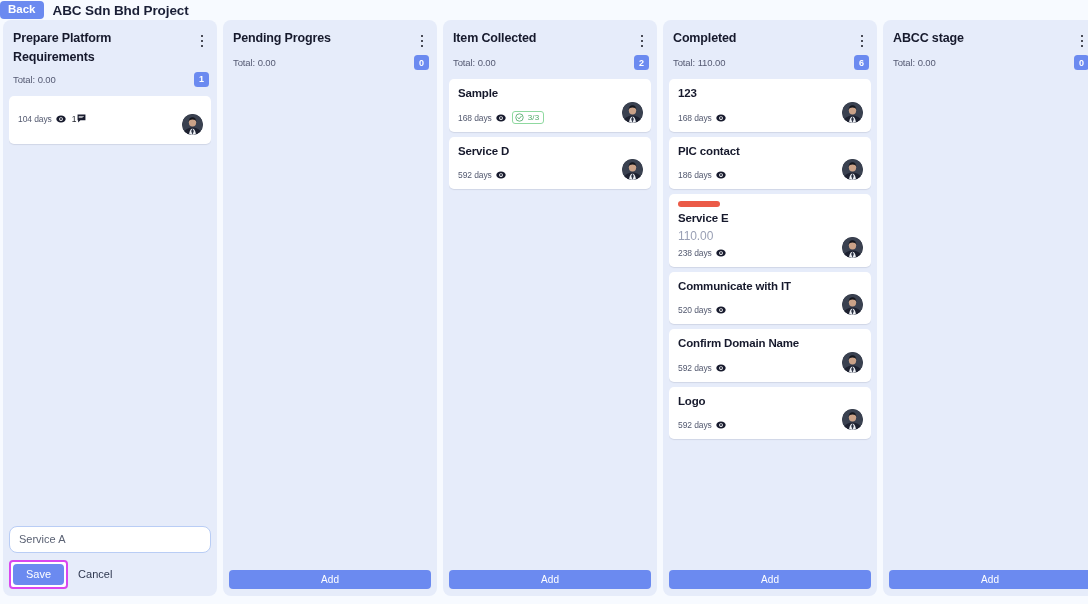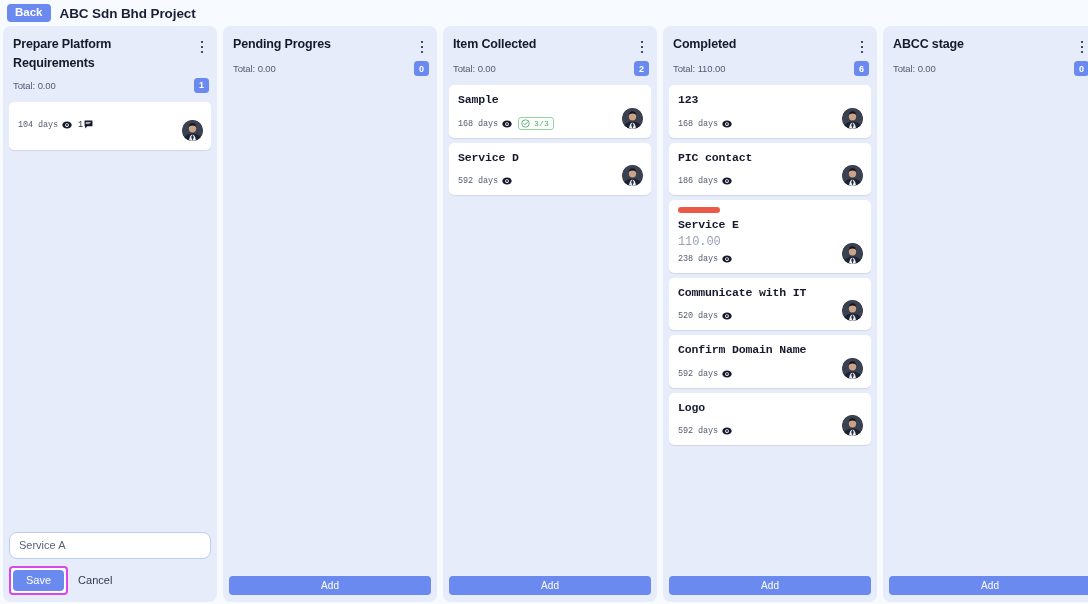--- a/index.html
+++ b/index.html
@@ -5,25 +5,24 @@
   * { box-sizing: border-box; margin: 0; padding: 0; }
   html, body {
     width: 1088px; height: 604px;
     background: #f7faff;
     font-family: "Liberation Sans", sans-serif;
     overflow: hidden;
   }
 
   
   .topbar {
-    height: 26px;
+    height: 20px;
     display: flex;
     align-items: center;
     gap: 9px;
-    padding-left: 7px;
     background: #f7faff;
   }
   .back-btn {
     background: #6b8af0;
     color: #ffffff;
     font-size: 11.5px;
     font-weight: 700;
     border: none;
     border-radius: 4px;
     padding: 3px 8px 4px 8px;
@@ -117,21 +116,20 @@
 
   
   .card {
     background: #ffffff;
     border-radius: 5px;
     padding: 7px 9px 7px 9px;
     position: relative;
     min-height: 48px;
     box-shadow: 0 1px 1px rgba(20,30,60,0.10);
     cursor: pointer;
-    font-family: Liberation Mono, monospace;
   }
   .card-label {
     width: 42px;
     height: 6px;
     border-radius: 3px;
     background: #eb5a47;
     margin-bottom: 4px;
   }
   .card-title {
     font-size: 11.5px;

